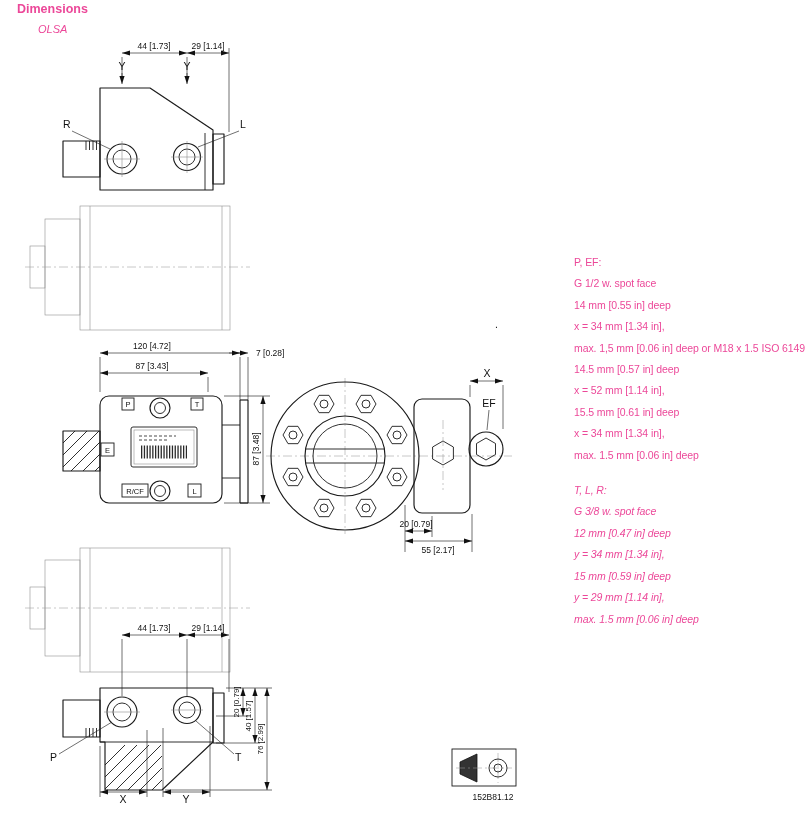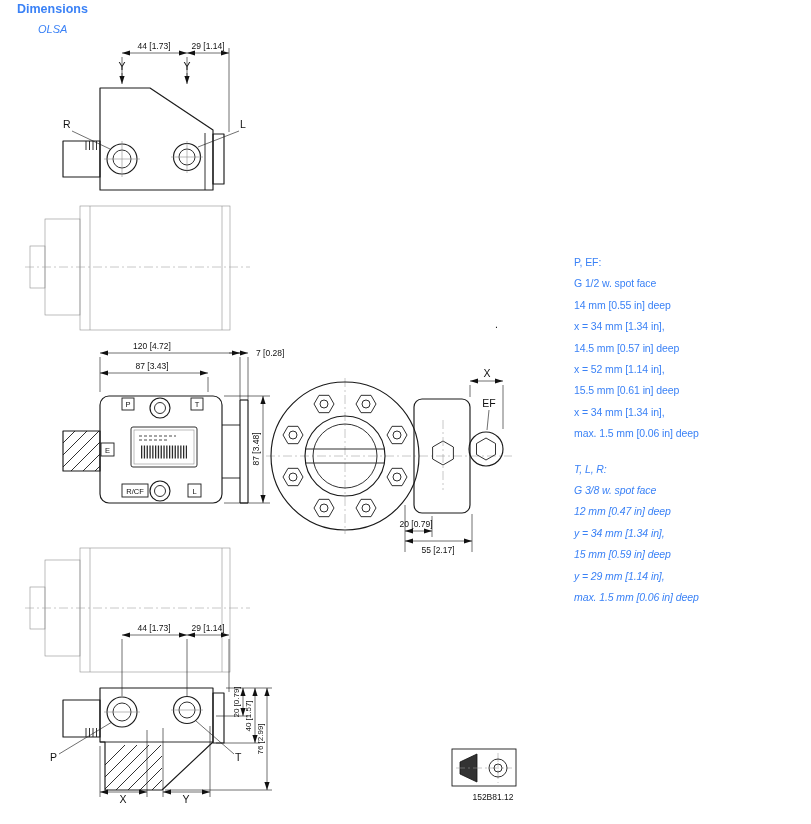--- a/index.html
+++ b/index.html
@@ -1,17 +1,17 @@
 <!DOCTYPE html>
 <html><head>
 <meta charset="utf-8">
 <style>
   html,body{margin:0;padding:0;background:#ffffff;}
   .canvas{position:relative;width:811px;height:824px;background:#fff;overflow:hidden;
-          font-family:"Liberation Sans","DejaVu Sans",sans-serif;color:#3b82f6;}
+          font-family:"Liberation Sans","DejaVu Sans",sans-serif;color:#ec4899;}
   .page-title{position:absolute;left:17px;top:2px;font-size:12.5px;font-weight:bold;}
   .page-subtitle{position:absolute;left:38px;top:23px;font-size:11px;font-style:italic;text-align:right;}
   .drawing{position:absolute;left:0;top:0;}
   .notes{position:absolute;left:546px;top:252px;font-size:10.5px;line-height:21.4px;
          letter-spacing:-0.1px;white-space:nowrap;margin-left:28px;}
   .note-block+.note-block{margin-top:14px;font-style:italic;}
   
   .s{stroke:#1a1a1a;stroke-width:1.15;fill:none;stroke-linejoin:round;}
   .s2{stroke:#1a1a1a;stroke-width:0.9;fill:none;}
   .t{stroke:#8f8f8f;stroke-width:0.6;fill:none;}
@@ -291,20 +291,21 @@
     </g>
     <text class="num" text-anchor="middle" x="493" y="800">152B81.12</text>
   </svg>
 
   <div class="notes">
     <div class="note-block">
       <div class="note-line">P, EF:</div>
       <div class="note-line">G 1/2 w. spot face</div>
       <div class="note-line">14 mm [0.55 in] deep</div>
       <div class="note-line">x = 34 mm [1.34 in],</div>
+      <div class="note-line">max. 1,5 mm [0.06 in] deep or M18 x 1.5 ISO 6149</div>
       <div class="note-line">14.5 mm [0.57 in] deep</div>
       <div class="note-line">x = 52 mm [1.14 in],</div>
       <div class="note-line">15.5 mm [0.61 in] deep</div>
       <div class="note-line">x = 34 mm [1.34 in],</div>
       <div class="note-line">max. 1.5 mm [0.06 in] deep</div>
     </div>
     <div class="note-block">
       <div class="note-line">T, L, R:</div>
       <div class="note-line">G 3/8 w. spot face</div>
       <div class="note-line">12 mm [0.47 in] deep</div>

